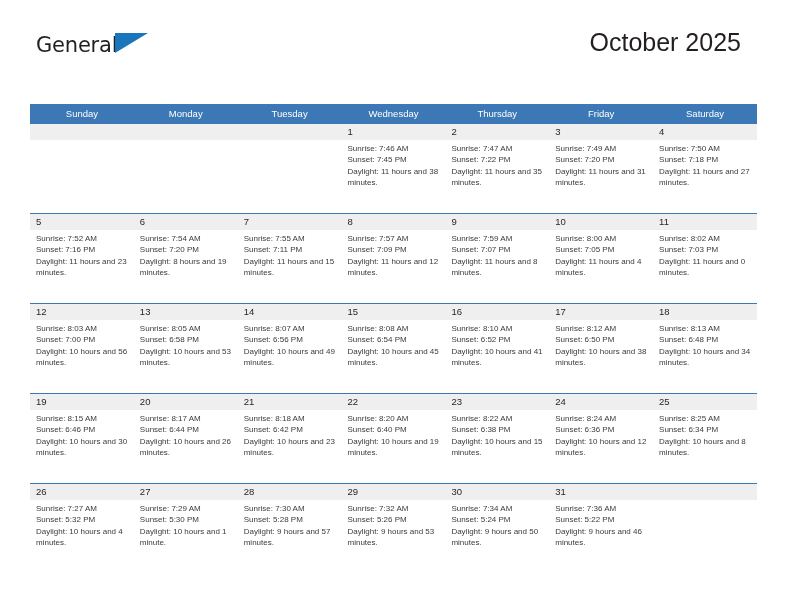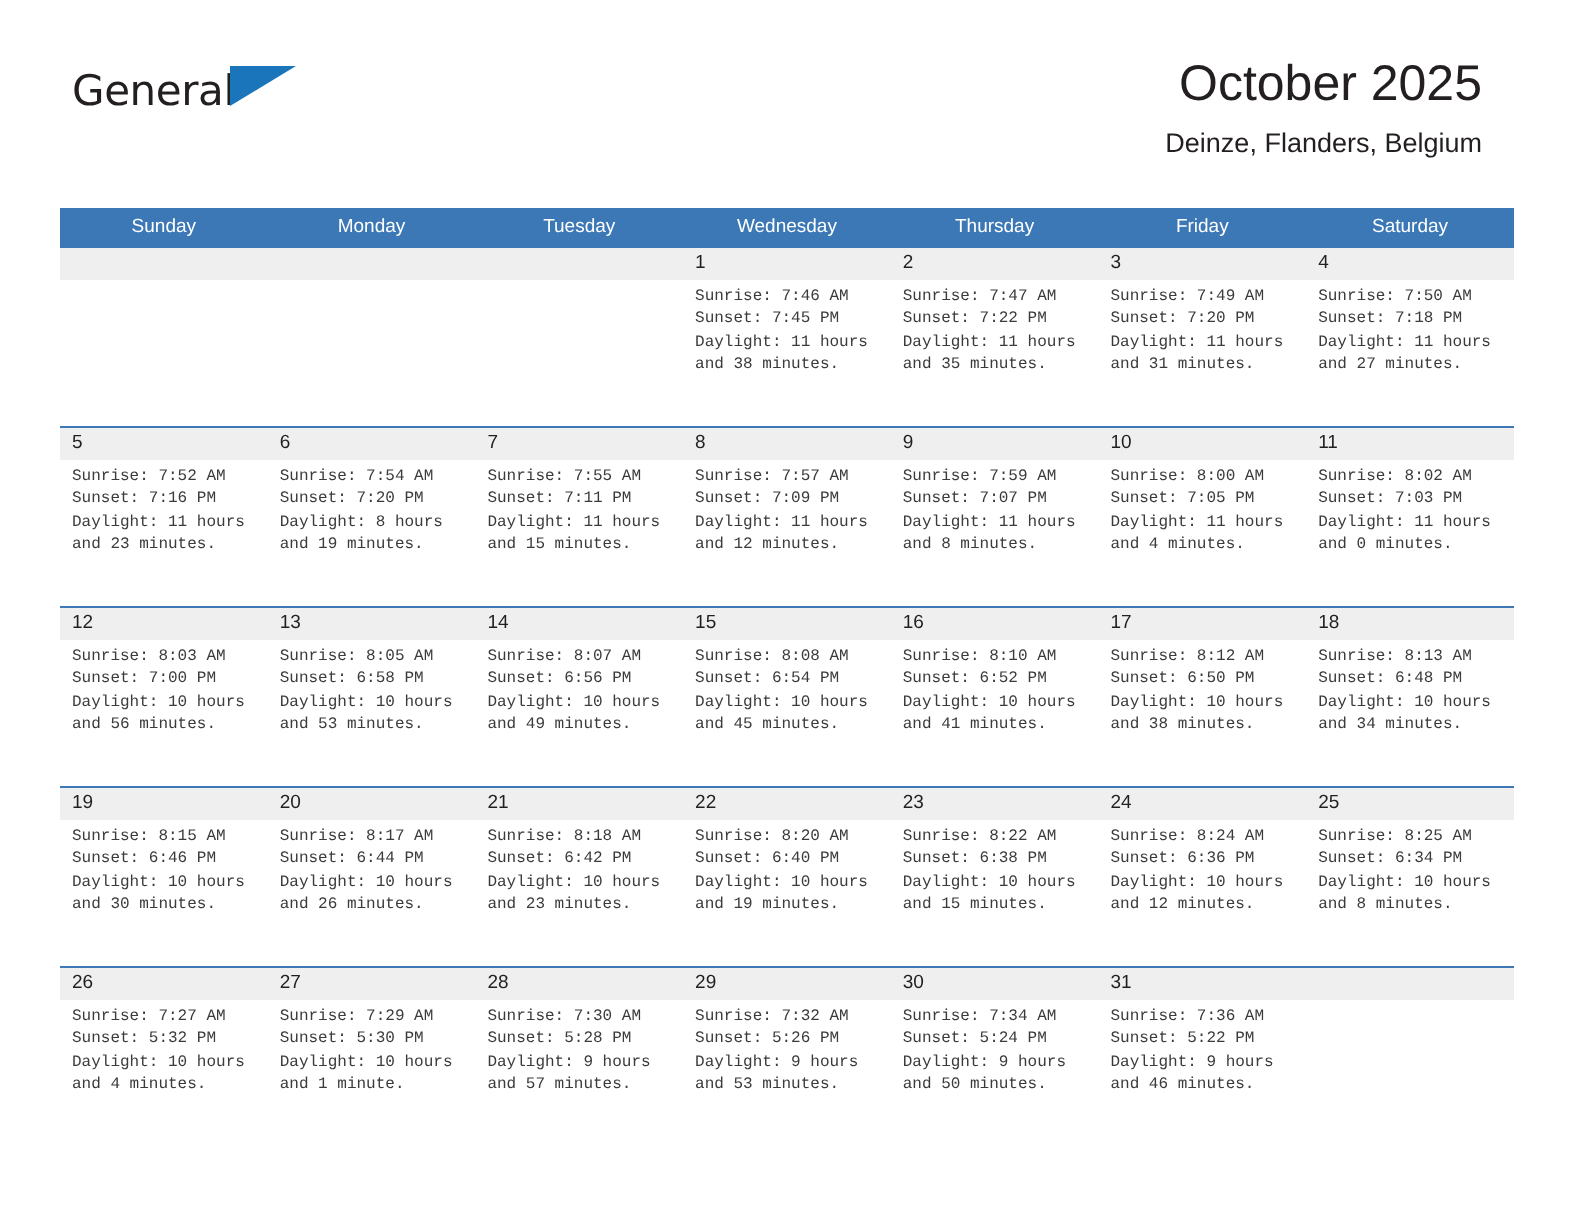--- a/index.html
+++ b/index.html
@@ -138,21 +138,21 @@
   }
   .daynum.empty {
     color: transparent;
   }
 
   .details {
     padding: 3px 6px 0 6px;
     font-size: 8px;
     line-height: 11.3px;
     color: #3b3b3b;
-    font-family: Liberation Mono, monospace;
+    font-family: Liberation Sans, sans-serif;
   }
   .details div {
     white-space: nowrap;
   }
   .details .wrap {
     white-space: normal;
   }
 </style>
 </head>
 <body>
@@ -164,21 +164,20 @@
     <div class="logo">
       <div class="logo-row1">
         <span class="logo-general">General</span><span class="logo-triangle"><svg width="34" height="22" viewBox="0 0 34 22" xmlns="http://www.w3.org/2000/svg">
               <polygon points="0,1 33,1 0,21" fill="#1b75bb"></polygon>
             </svg></span>
       </div>
     </div>
 
     <div class="title-block">
       <h1 class="cal-title">October 2025</h1>
-      <p class="cal-subtitle">Deinze, Flanders, Belgium</p>
     </div>
 
   </div>
 
   <table class="calendar">
     <colgroup>
       <col style="width:14.2857%">
         <col style="width:14.2857%">
         <col style="width:14.2857%">
       <col style="width:14.2857%">

